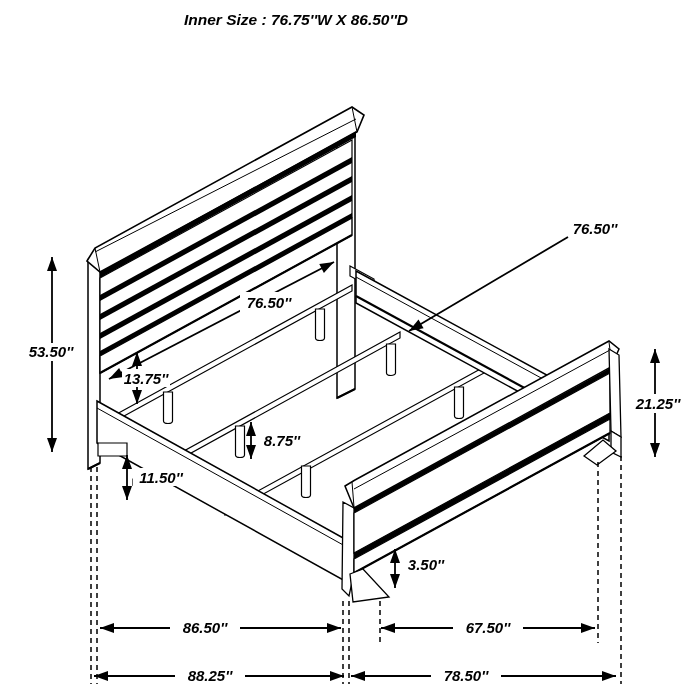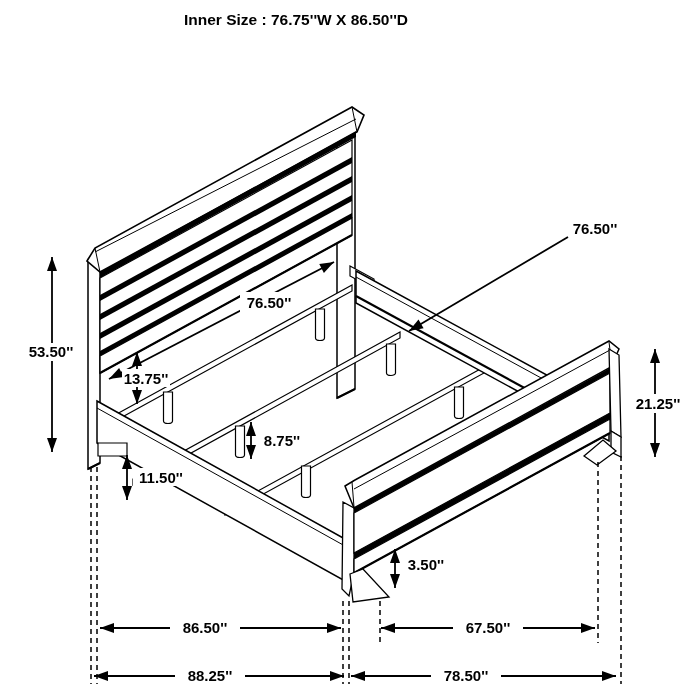--- a/index.html
+++ b/index.html
@@ -1,20 +1,21 @@
 <!DOCTYPE html>
 <html><head>
 <meta charset="utf-8">
 <style>
   html, body { margin: 0; padding: 0; background: #ffffff; }
   .stage {
     position: relative;
     width: 636px; height: 700px;
     background: #ffffff;
     font-family: "Liberation Sans", sans-serif;
+    font-style: italic;
   }
   svg { display: block; }
   .dim-text {
     font-family: "Liberation Sans", sans-serif;
     font-size: 15px;
     font-weight: bold;
     fill: #000000;
   }
   .title-text {
     font-family: "Liberation Sans", sans-serif;

